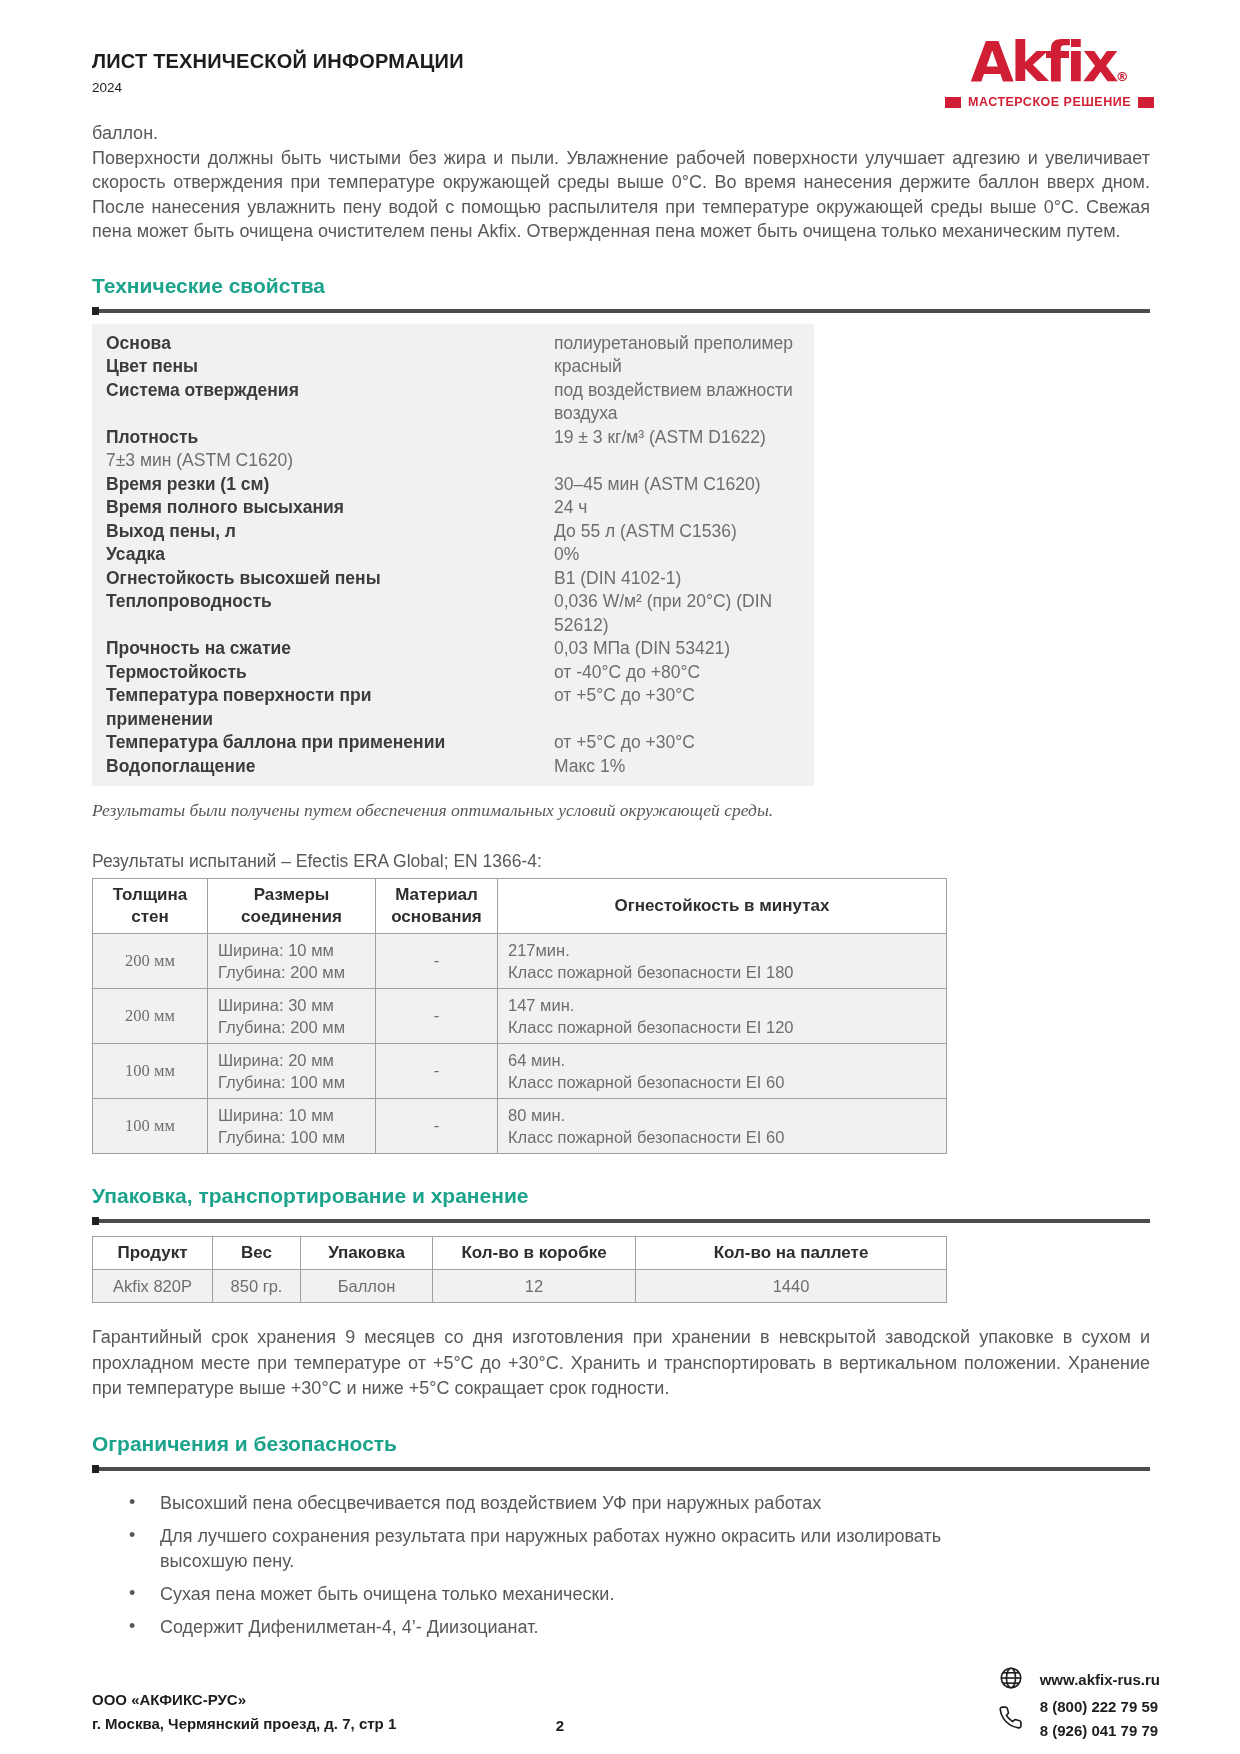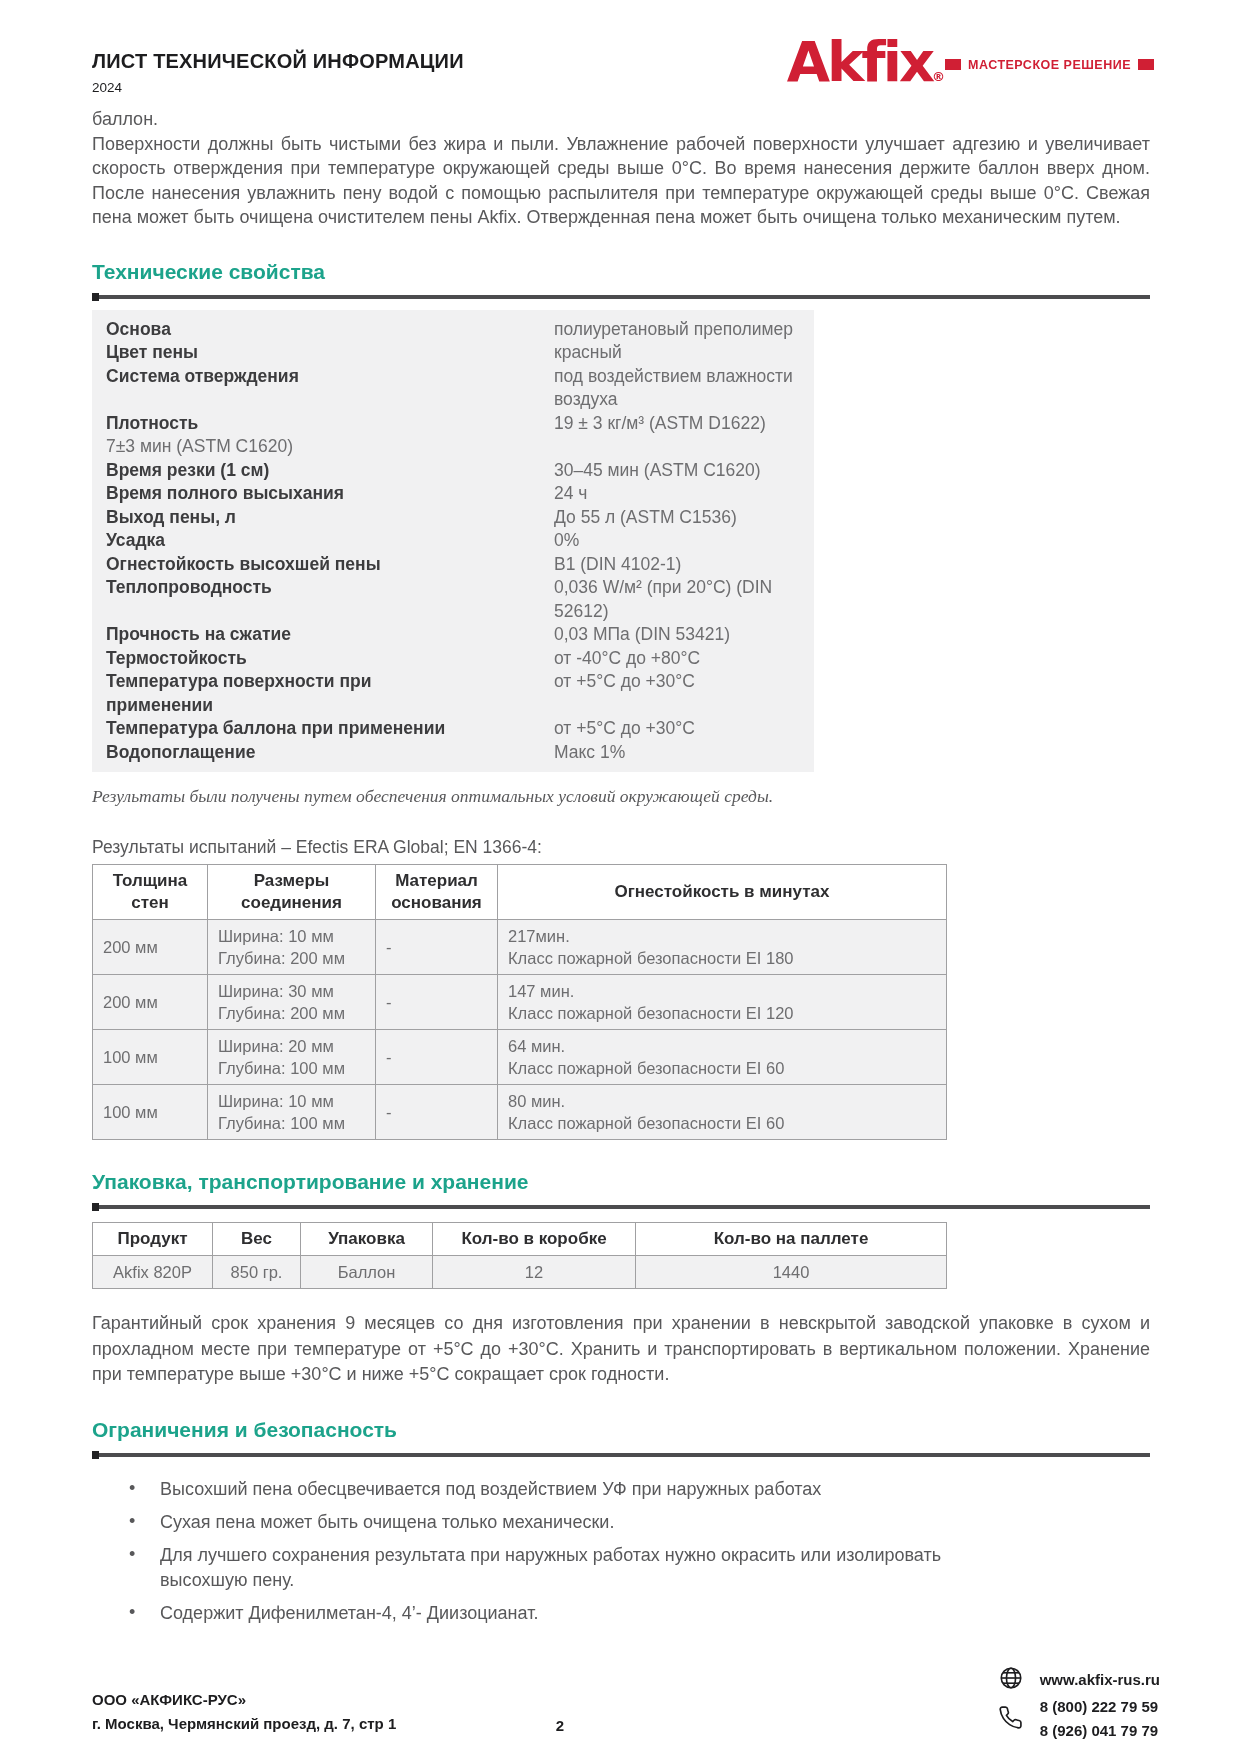--- a/index.html
+++ b/index.html
@@ -16,21 +16,21 @@
   *{box-sizing:border-box;}
   body{margin:0;background:#ffffff;}
   .page{width:1240px;height:1754px;position:relative;background:#fff;overflow:hidden;
         font-family:"Liberation Sans",sans-serif;}
   .content{padding:0 90px 0 92px;}
 
   
   .doc-header{display:flex;justify-content:space-between;align-items:flex-start;padding-top:50px;}
   .doc-title{font-size:20px;font-weight:bold;color:var(--ink);letter-spacing:.2px;}
   .doc-year{font-size:13.5px;font-weight:normal;color:var(--ink);margin-top:7px;}
-  .logo{margin-top:-16px;margin-right:-4px;display:flex;flex-direction:row;align-items:center;}
+  .logo{margin-top:-16px;margin-right:-4px;display:flex;flex-direction:column;align-items:center;}
   .logo-text{font-size:56px;font-weight:800;color:var(--red);letter-spacing:-3px;line-height:1;
              font-family:"DejaVu Sans",sans-serif;}
   .logo-reg{font-size:13px;font-weight:bold;color:var(--red);letter-spacing:0;vertical-align:baseline;}
   .logo-tagline{display:flex;align-items:center;gap:7px;margin-top:5px;}
   .tag-block{width:16px;height:11px;background:var(--red);}
   .tag-text{font-size:12.5px;font-weight:bold;color:var(--red);letter-spacing:.5px;white-space:nowrap;}
 
   
   .intro{margin-top:12px;font-size:18px;line-height:24.5px;color:var(--body);}
   .intro p{margin:0;text-align:justify;}
@@ -54,21 +54,21 @@
 
   .caption{font-size:17.5px;color:var(--body);margin-top:26px;margin-bottom:6px;}
 
   
   table{border-collapse:collapse;}
   .grid-table{width:855px;}
   .grid-table th{border:1.6px solid var(--tbl-border);font-size:17px;font-weight:bold;color:#2e2e30;
                  text-align:center;padding:5px 8px;background:#fff;line-height:22px;}
   .grid-table td{border:1.6px solid var(--tbl-border);font-size:16.5px;color:var(--value);
                  padding:5px 10px;background:var(--tbl-bg);line-height:22px;}
-  .grid-table td.center{text-align:left;}
+  .grid-table td.center{text-align:center;font-family:Liberation Serif, serif;}
   .pack-table{margin-top:13px;border-radius:23px;}
   .pack-table td{text-align:center;}
 
   .body-par{font-size:18px;line-height:25.5px;color:var(--body);text-align:justify;margin-top:22px;}
 
   
   .bullets{margin:20px 0 0 0;padding:0;list-style:none;width:868px;}
   .bullets li{position:relative;padding-left:68px;margin-bottom:8px;font-size:18px;line-height:25px;
               color:var(--body);}
   .bullets li::before{content:"•";position:absolute;left:37px;top:-1px;font-size:18px;color:var(--body);}
@@ -281,22 +281,22 @@
       </tbody>
     </table>
 
     <p class="body-par">Гарантийный срок хранения 9 месяцев со дня изготовления при хранении в невскрытой заводской упаковке в сухом и прохладном месте при температуре от +5°С до +30°С. Хранить и транспортировать в вертикальном положении. Хранение при температуре выше +30°С и ниже +5°С сокращает срок годности.</p>
 
     <div class="section-heading">Ограничения и безопасность</div>
     <div class="section-rule"></div>
 
     <ul class="bullets">
       <li>Высохший пена обесцвечивается под воздействием УФ при наружных работах</li>
+      <li>Для лучшего сохранения результата при наружных работах нужно окрасить или изолировать высохшую пену.</li>
       <li>Сухая пена может быть очищена только механически.</li>
-      <li>Для лучшего сохранения результата при наружных работах нужно окрасить или изолировать высохшую пену.</li>
       <li>Содержит Дифенилметан-4, 4’- Диизоцианат.</li>
     </ul>
 
   </div>
 
   <div class="footer-left">
     <div>ООО «АКФИКС-РУС»</div>
     <div>г. Москва, Чермянский проезд, д. 7, стр 1</div>
   </div>
   <div class="footer-page">2</div>

